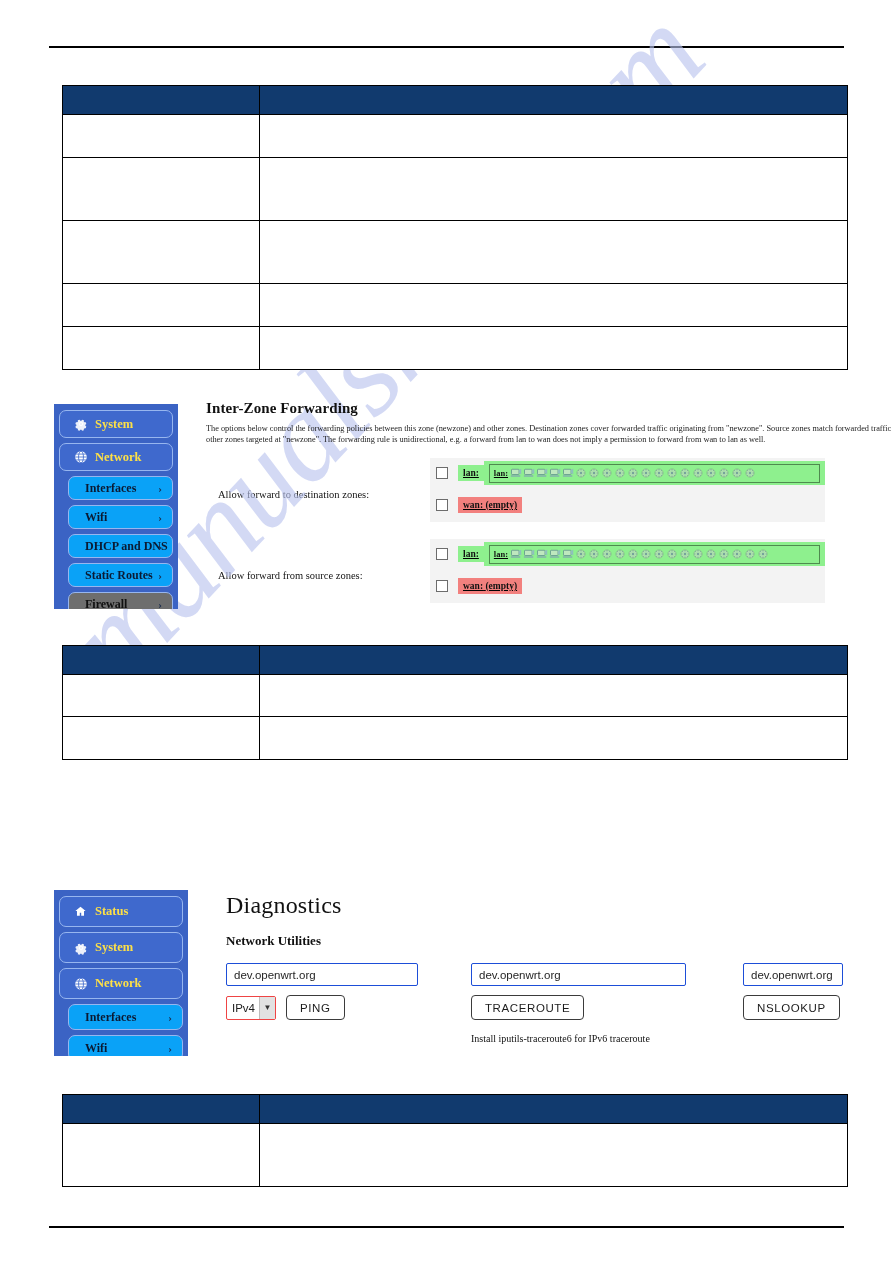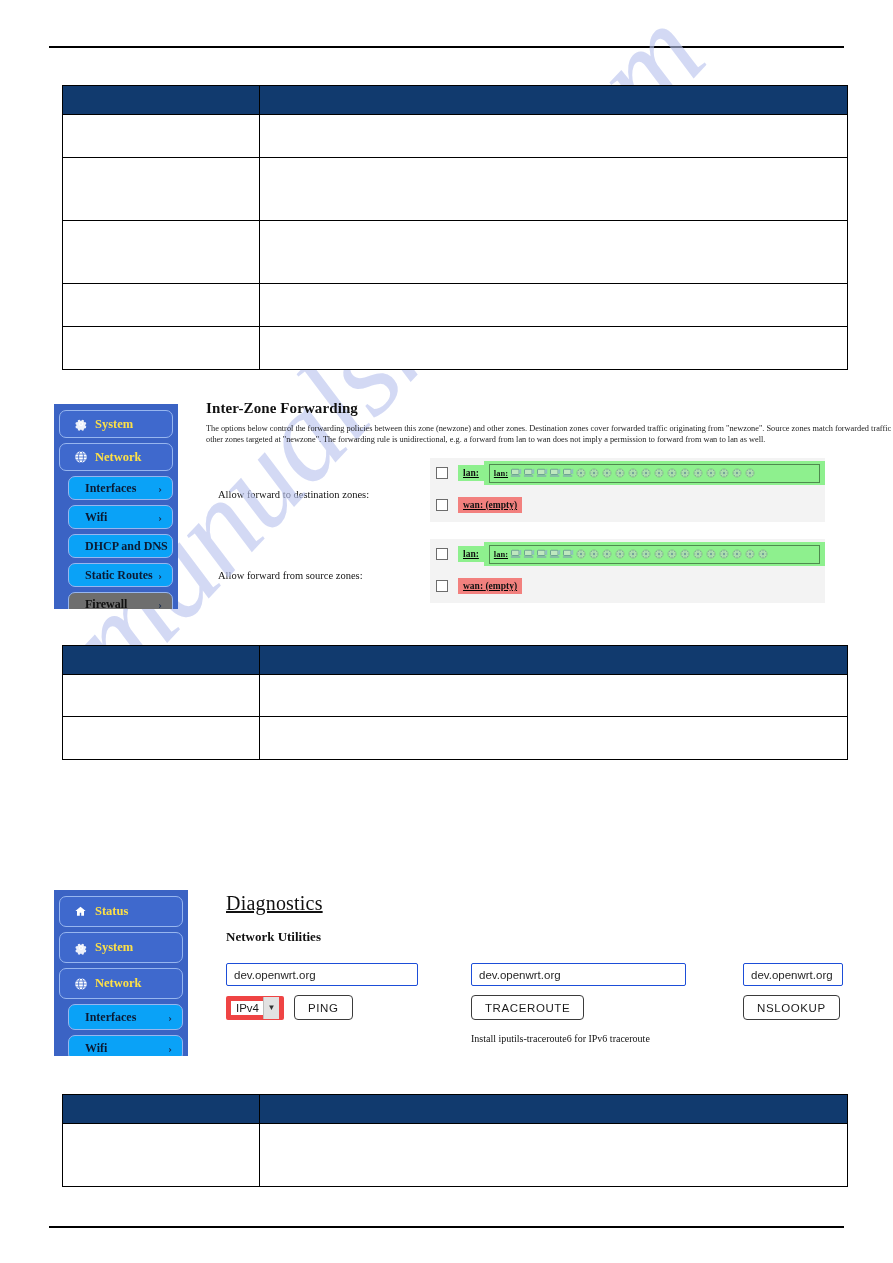--- a/index.html
+++ b/index.html
@@ -224,23 +224,22 @@
 
   
   .diag {
     position: absolute;
     z-index: 4;
     font-family: "Liberation Serif", serif;
     color: #111;
   }
   .diag h2 {
     margin: 0;
-    font-size: 20px;
+    font-size: 24px;
     font-weight: normal;
-    text-decoration: underline;
     letter-spacing: 0.2px;
   }
   .diag h4 {
     margin: 14px 0 7px 0;
     font-size: 13px;
     font-weight: bold;
   }
   .util-col { position: absolute; }
   .util-input {
     box-sizing: border-box;
@@ -255,21 +254,21 @@
     outline: none;
   }
   .util-row2 {
     margin-top: 9px;
     display: flex;
     align-items: center;
   }
   .util-select {
     box-sizing: border-box;
     height: 24px;
-    border: 5px solid #ef4444;
+    border: 1px solid #ef4444;
     background: #ffffff;
     font-family: "Liberation Sans", sans-serif;
     font-size: 11.5px;
     color: #1c1c1c;
     display: flex;
     align-items: center;
     padding: 0 0 0 5px;
     margin-right: 10px;
     border-radius: 2px;
   }

